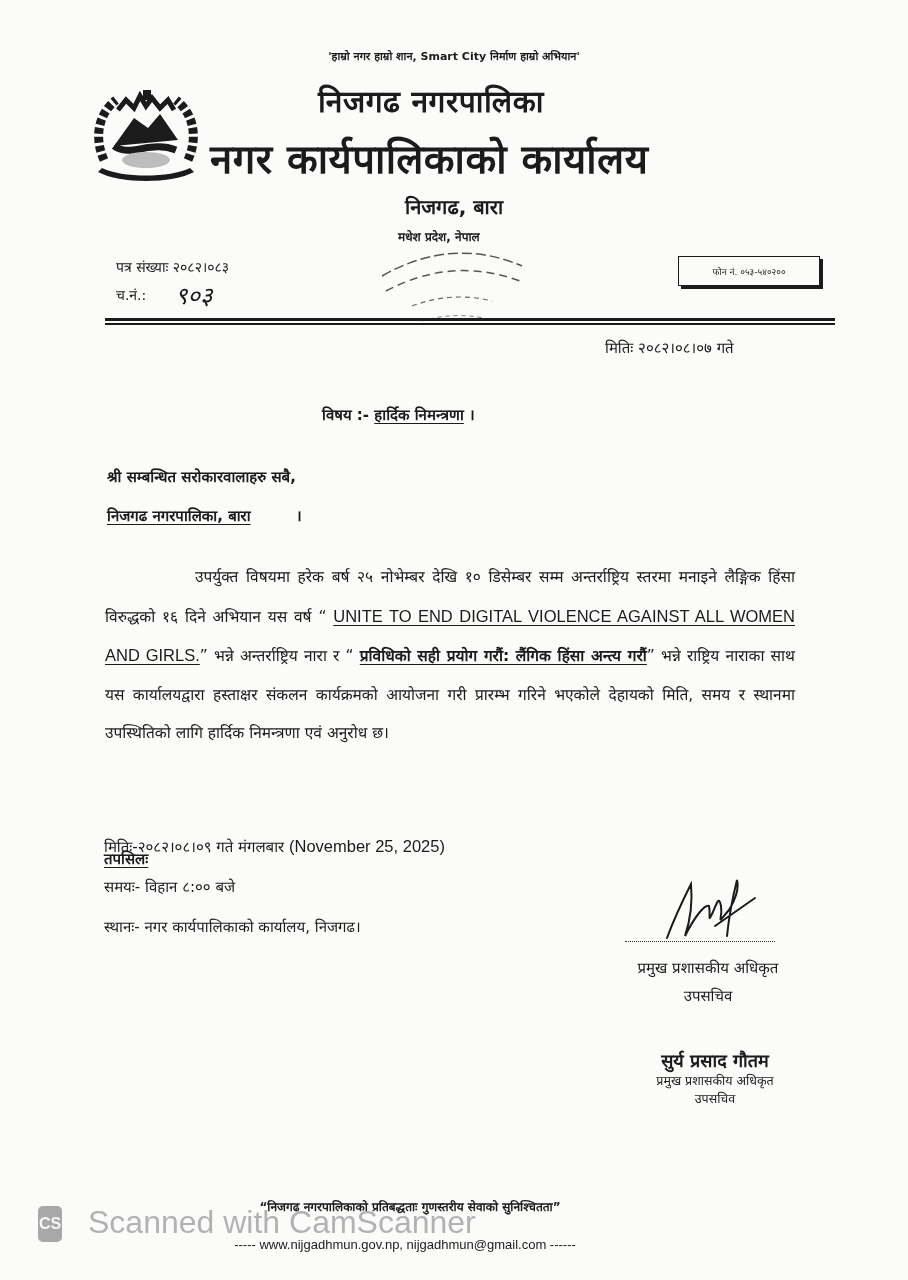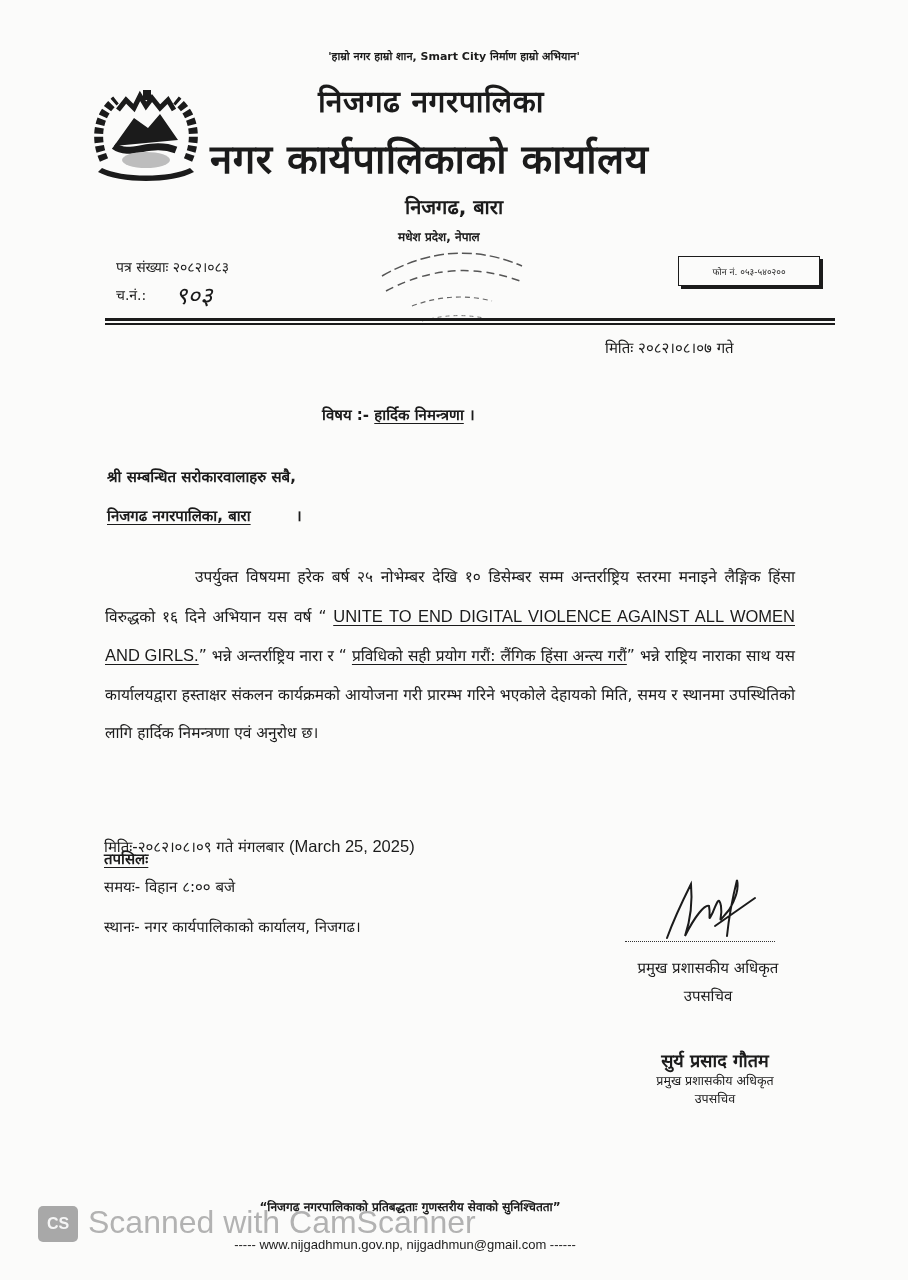--- a/index.html
+++ b/index.html
@@ -30,37 +30,37 @@
     .date { left: 605px; top: 337px; font-size: 15px; }
     .subject { left: 322px; top: 404px; font-size: 15px; font-weight: bold; }
     .subject u { text-underline-offset: 3px; text-align: center; }
     .salutation1 { left: 107px; top: 466px; font-size: 15px; font-weight: bold; }
     .salutation2 { left: 107px; top: 505px; font-size: 15px; font-weight: bold; text-decoration: underline; text-underline-offset: 3px; }
     .body-text {
       left: 105px; top: 558px; width: 690px; font-size: 15.5px; line-height: 38.5px; text-align: justify;
     }
     .body-text .indent { display: inline-block; width: 90px; }
     .body-text .en { font-family: "Liberation Sans", sans-serif; font-size: 16.5px; text-decoration: underline; text-underline-offset: 3px; }
-    .body-text .np-slogan { font-weight: normal; text-decoration: underline; text-underline-offset: 3px; }
+    .body-text .np-slogan { font-weight: bold; text-decoration: underline; text-underline-offset: 3px; }
     .details-title { left: 104px; top: 848px; font-size: 15px; font-weight: bold; text-decoration: underline; text-underline-offset: 3px; }
     .detail { left: 104px; font-size: 15px; }
     .detail .en2 { font-family: "Liberation Sans", sans-serif; font-size: 16.5px; }
     .d1 { top: 836px; }
     .d2 { top: 876px; }
     .d3 { top: 916px; }
     .signature { left: 655px; top: 876px; width: 110px; height: 70px; }
     .sig-line { left: 625px; top: 941px; width: 150px; border-top: 1.5px dotted #333; }
     .signer-block { left: 598px; top: 954px; width: 220px; text-align: center; font-size: 15px; line-height: 28px; }
     .seal-block { left: 615px; top: 1048px; width: 200px; text-align: center; }
     .seal-name { font-size: 18px; font-weight: bold; }
     .seal-role { font-size: 12.5px; line-height: 18px; }
     .footer-quote { left: 0; width: 820px; top: 1198px; text-align: center; font-size: 12px; font-weight: bold; }
     .footer-web { left: 0; width: 810px; top: 1237px; text-align: center; font-size: 13px; font-family: "Liberation Sans", sans-serif; }
     .cs-badge {
-      left: 38px; top: 1206px; width: 40px; height: 36px; border-radius: 5px;
+      left: 38px; top: 1206px; width: 24px; height: 36px; border-radius: 5px;
       background: #9a9a9a; color: #f5f5f5; font-family: "Liberation Sans", sans-serif;
       font-weight: bold; font-size: 16px; display: flex; align-items: center; justify-content: center;
       opacity: 0.85;
     }
     .cs-text {
       left: 88px; top: 1204px; font-family: "Liberation Sans", sans-serif; font-size: 32px; color: #9a9a9a; opacity: 0.75;
     }
   </style>
 </head>
 <body>
@@ -117,21 +117,21 @@
 <div class="abs salutation2"><span>निजगढ नगरपालिका, बारा</span></div>
 <div class="abs" style="left:296px; top:505px; font-size:15px; font-weight:bold;"> ।</div>
 
 <div class="abs body-text">
   <span class="indent"></span><span>उपर्युक्त विषयमा हरेक बर्ष २५ नोभेम्बर देखि १० डिसेम्बर सम्म अन्तर्राष्ट्रिय स्तरमा मनाइने लैङ्गिक हिंसा विरुद्धको १६ दिने अभियान यस वर्ष “ </span><span class="en">UNITE TO END DIGITAL VIOLENCE AGAINST ALL WOMEN AND GIRLS.</span><span>” भन्ने अन्तर्राष्ट्रिय नारा र “ </span><span class="np-slogan">प्रविधिको सही प्रयोग गरौं: लैंगिक हिंसा अन्त्य गरौं</span><span>” भन्ने राष्ट्रिय नाराका साथ यस कार्यालयद्वारा हस्ताक्षर संकलन कार्यक्रमको आयोजना गरी प्रारम्भ गरिने भएकोले देहायको मिति, समय र स्थानमा उपस्थितिको लागि हार्दिक निमन्त्रणा एवं अनुरोध छ।</span>
 </div>
 
 <div class="abs details-title">तपसिलः</div>
 <div class="abs detail d1">
   <span>मितिः-२०८२।०८।०९ गते मंगलबार</span>
-  <span class="en2">(March 25, 2025)</span>
+  <span class="en2">(November 25, 2025)</span>
 </div>
 <div class="abs detail d2">समयः- विहान ८:०० बजे</div>
 <div class="abs detail d3">स्थानः- नगर कार्यपालिकाको कार्यालय, निजगढ।</div>
 
 <div class="abs signature">
   <svg width="110" height="70" viewBox="0 0 110 70">
     <path d="M12 62 C20 40 30 20 36 8 C38 30 34 48 30 60 C40 40 50 28 54 30 C56 40 52 48 58 36 C62 26 64 20 66 30 C68 44 60 50 74 34 C80 24 84 12 82 4 C78 20 74 40 72 60 M60 50 L100 22" stroke="#1b1b1b" stroke-width="2" fill="none" stroke-linecap="round"></path>
   </svg>
 </div>
 <div class="abs sig-line"></div>

